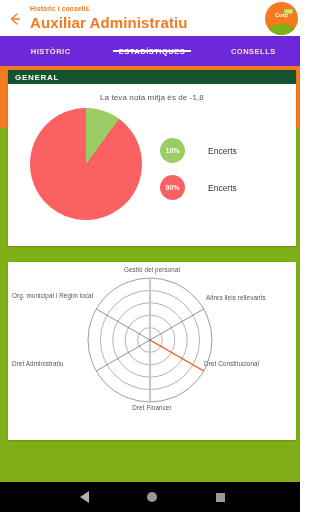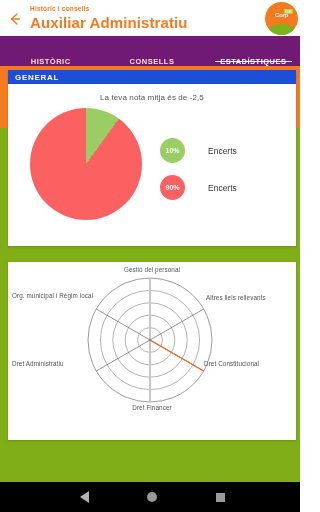--- a/index.html
+++ b/index.html
@@ -76,23 +76,23 @@
     position: absolute;
     left: -4px; bottom: -11px;
     width: 42px; height: 22px;
     background: #7ab317;
     border-radius: 50% 50% 0 0 / 100% 100% 0 0;
   }
 
   
   .tabbar {
     height: 30px;
-    background: #701a75;
-    display: flex;
-    align-items: flex-end;
+    background: #6d28d9;
+    display: flex;
+    align-items: center;
   }
   .tab {
     flex: 1;
     display: flex;
     align-items: center;
     justify-content: center;
     position: relative;
     color: #fde0cb;
     font-size: 7.5px;
     font-weight: bold;
@@ -128,21 +128,21 @@
 
   
   .card {
     position: absolute;
     left: 8px; right: 8px;
     background: #ffffff;
     box-shadow: 0 1px 2px rgba(0,0,0,.18);
   }
   .card-header {
     height: 14px;
-    background: #1d4ed8;
+    background: #14532d;
     display: flex;
     align-items: center;
     padding-left: 7px;
     color: #ffffff;
     font-size: 8px;
     font-weight: bold;
     letter-spacing: .7px;
   }
   #card-general { top: 4px; height: 176px; }
   #card-module  { top: 196px; height: 178px; }
@@ -248,31 +248,31 @@
     </div>
     <div class="logo">
       <div class="logo-text">Corp</div>
       <div class="logo-badge">IDE</div>
       <div class="swoosh"></div>
     </div>
   </div>
 
   <div class="tabbar">
     <div class="tab">HISTÒRIC</div>
+    <div class="tab active">ESTADÍSTIQUES</div>
     <div class="tab">CONSELLS</div>
-    <div class="tab active">ESTADÍSTIQUES</div>
   </div>
 
   <div class="body-wrap">
     <div class="bg-orange"></div>
     <div class="bg-green"></div>
 
     <div class="card" id="card-general">
       <div class="card-header">GENERAL</div>
-      <div class="avg-note">La teva nota mitja és de -2,5</div>
+      <div class="avg-note">La teva nota mitja és de -1,8</div>
 
       <div class="pie-area">
         <div class="pie" id="pie-chart" style="background: conic-gradient(rgb(154, 205, 99) 0%, rgb(154, 205, 99) 10%, rgb(251, 97, 97) 10%, rgb(251, 97, 97) 100%);"></div>
         <div class="legend">
           <div class="legend-row">
             <div class="chip" id="chip-0" style="background: rgb(154, 205, 99);">10%</div>
             <div class="legend-label">Encerts</div>
           </div>
           <div class="legend-row">
             <div class="chip" id="chip-1" style="background: rgb(251, 97, 97);">90%</div>

